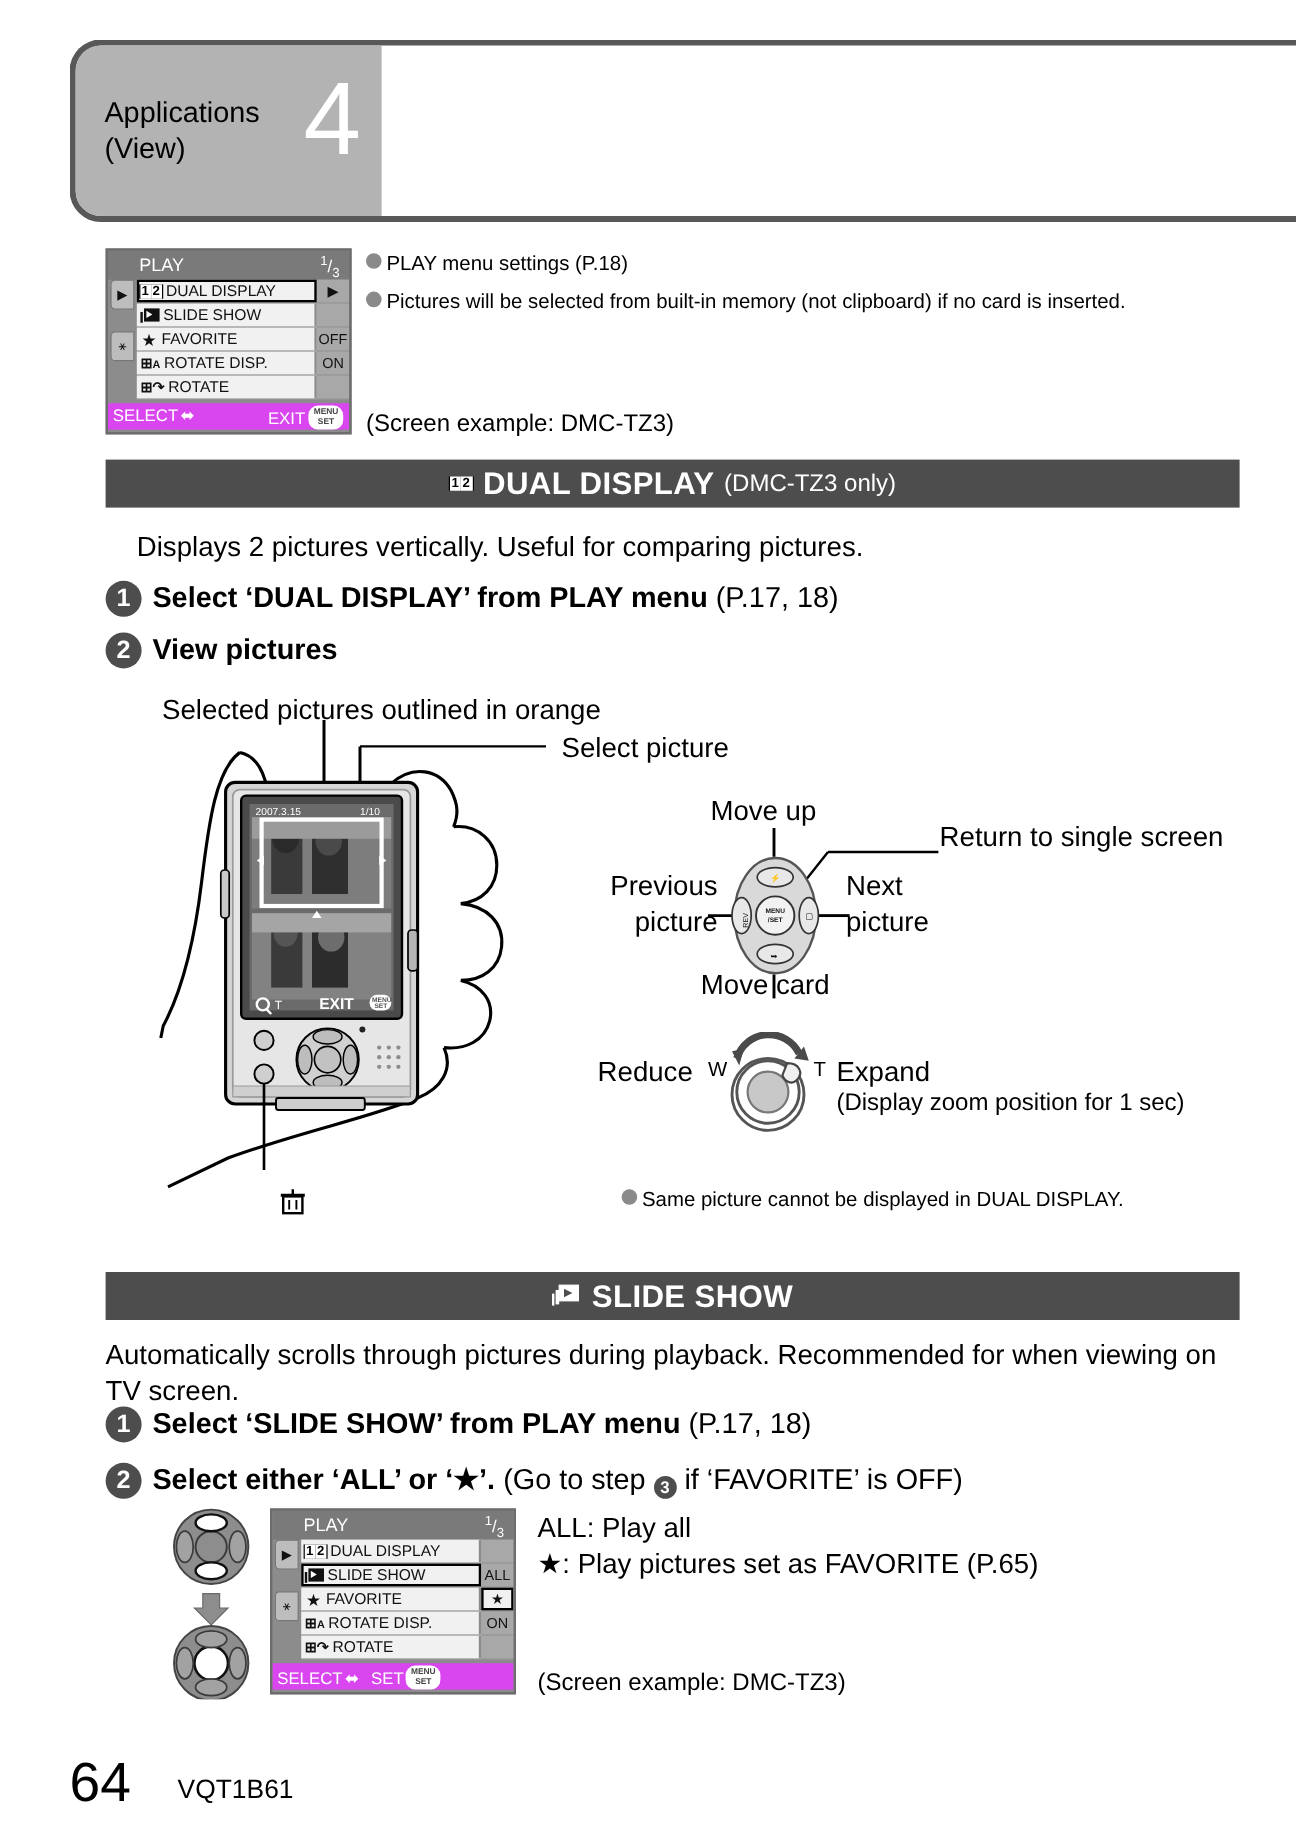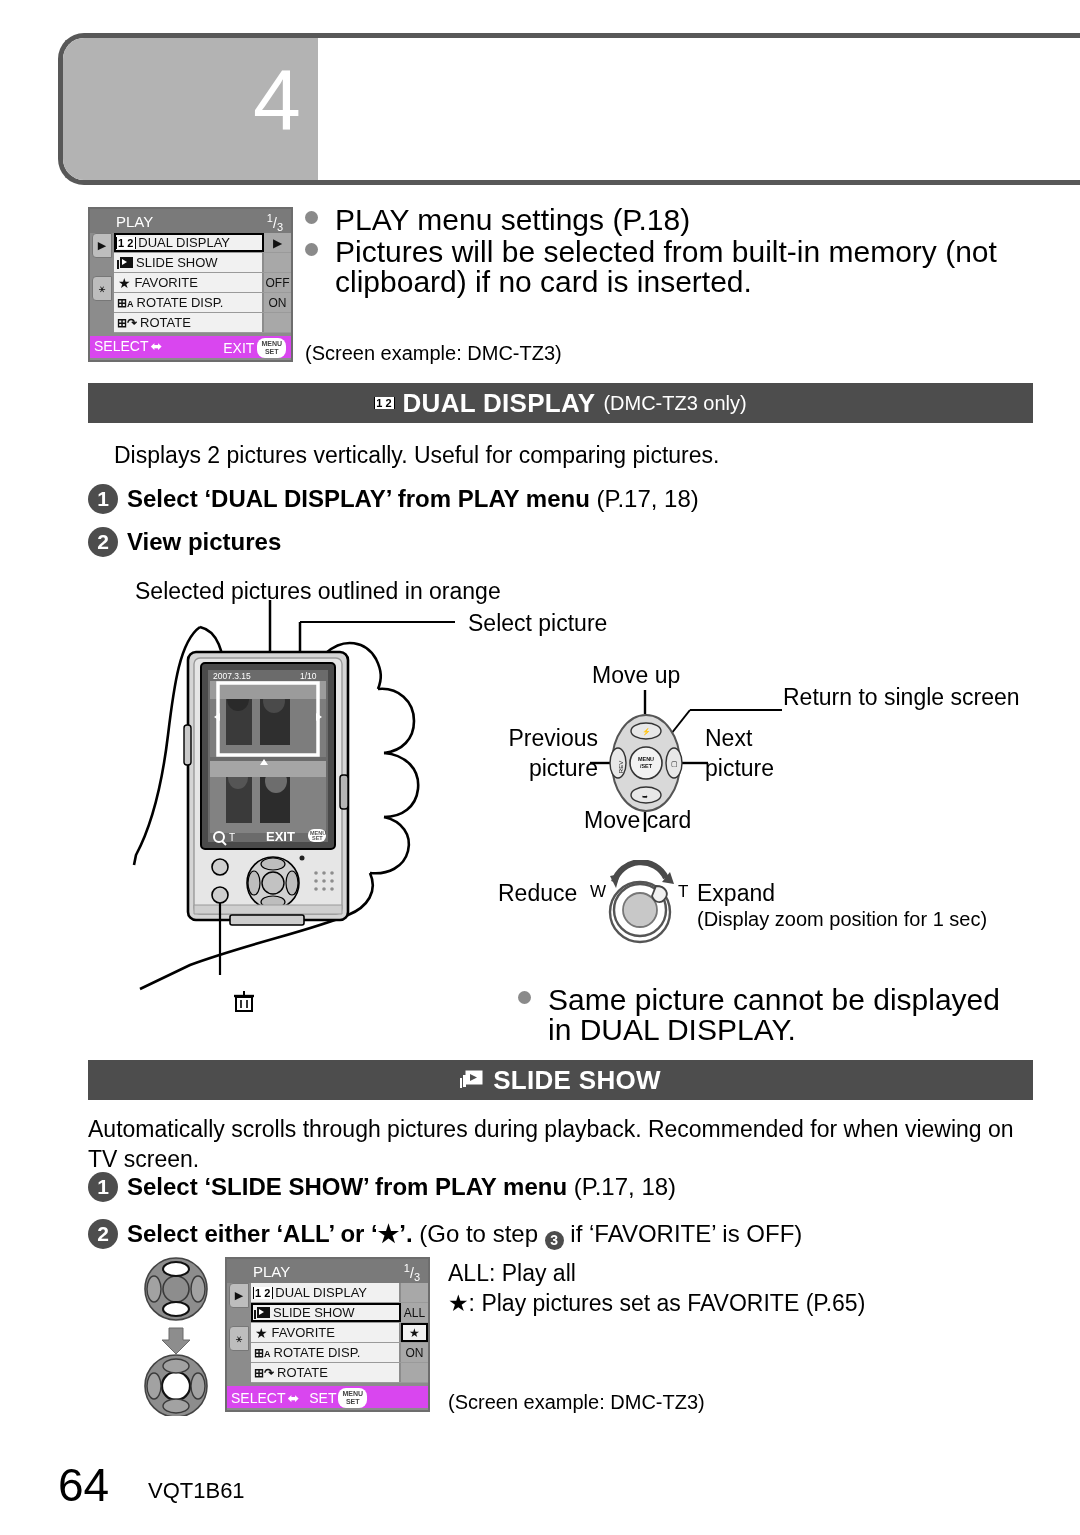--- a/index.html
+++ b/index.html
@@ -150,21 +150,21 @@
 
   
   .bullet-row { display: flex; align-items: flex-start; }
   .bullet-dot {
     width: 13px; height: 13px;
     border-radius: 50%;
     background: #8a8a8a;
     flex: 0 0 13px;
     margin-top: 6px;
   }
-  .bullet-text { font-size: 30px; line-height: 30px; margin-left: 17px; }
+  .bullet-text { font-size: 17px; line-height: 30px; margin-left: 4px; }
 
   
   .section-bar {
     position: absolute;
     background: #4d4d4d;
     height: 40px;
     display: flex; align-items: center; justify-content: center;
     color: #fff;
   }
   .section-bar .sb-title {
@@ -203,20 +203,24 @@
   .page-code { position: absolute; left: 148px; top: 1478px; font-size: 22px; }
 
   
   .svgbox { position: absolute; }
 </style>
 </head>
 <body>
 
 <div class="header-band">
   <div class="header-grey"></div>
+  <div class="header-applications">
+    <div>Applications</div>
+    <div>(View)</div>
+  </div>
   <div class="header-number">4</div>
 </div>
 
 <div class="lcd" id="top-menu" style="left:88px; top:207px; width:205px; height:155px;">
   <div class="lcd-titlebar">
     <div class="lcd-title">PLAY</div>
     <div class="lcd-page">
       <sup>1</sup>/<sub>3</sub>
     </div>
   </div>

